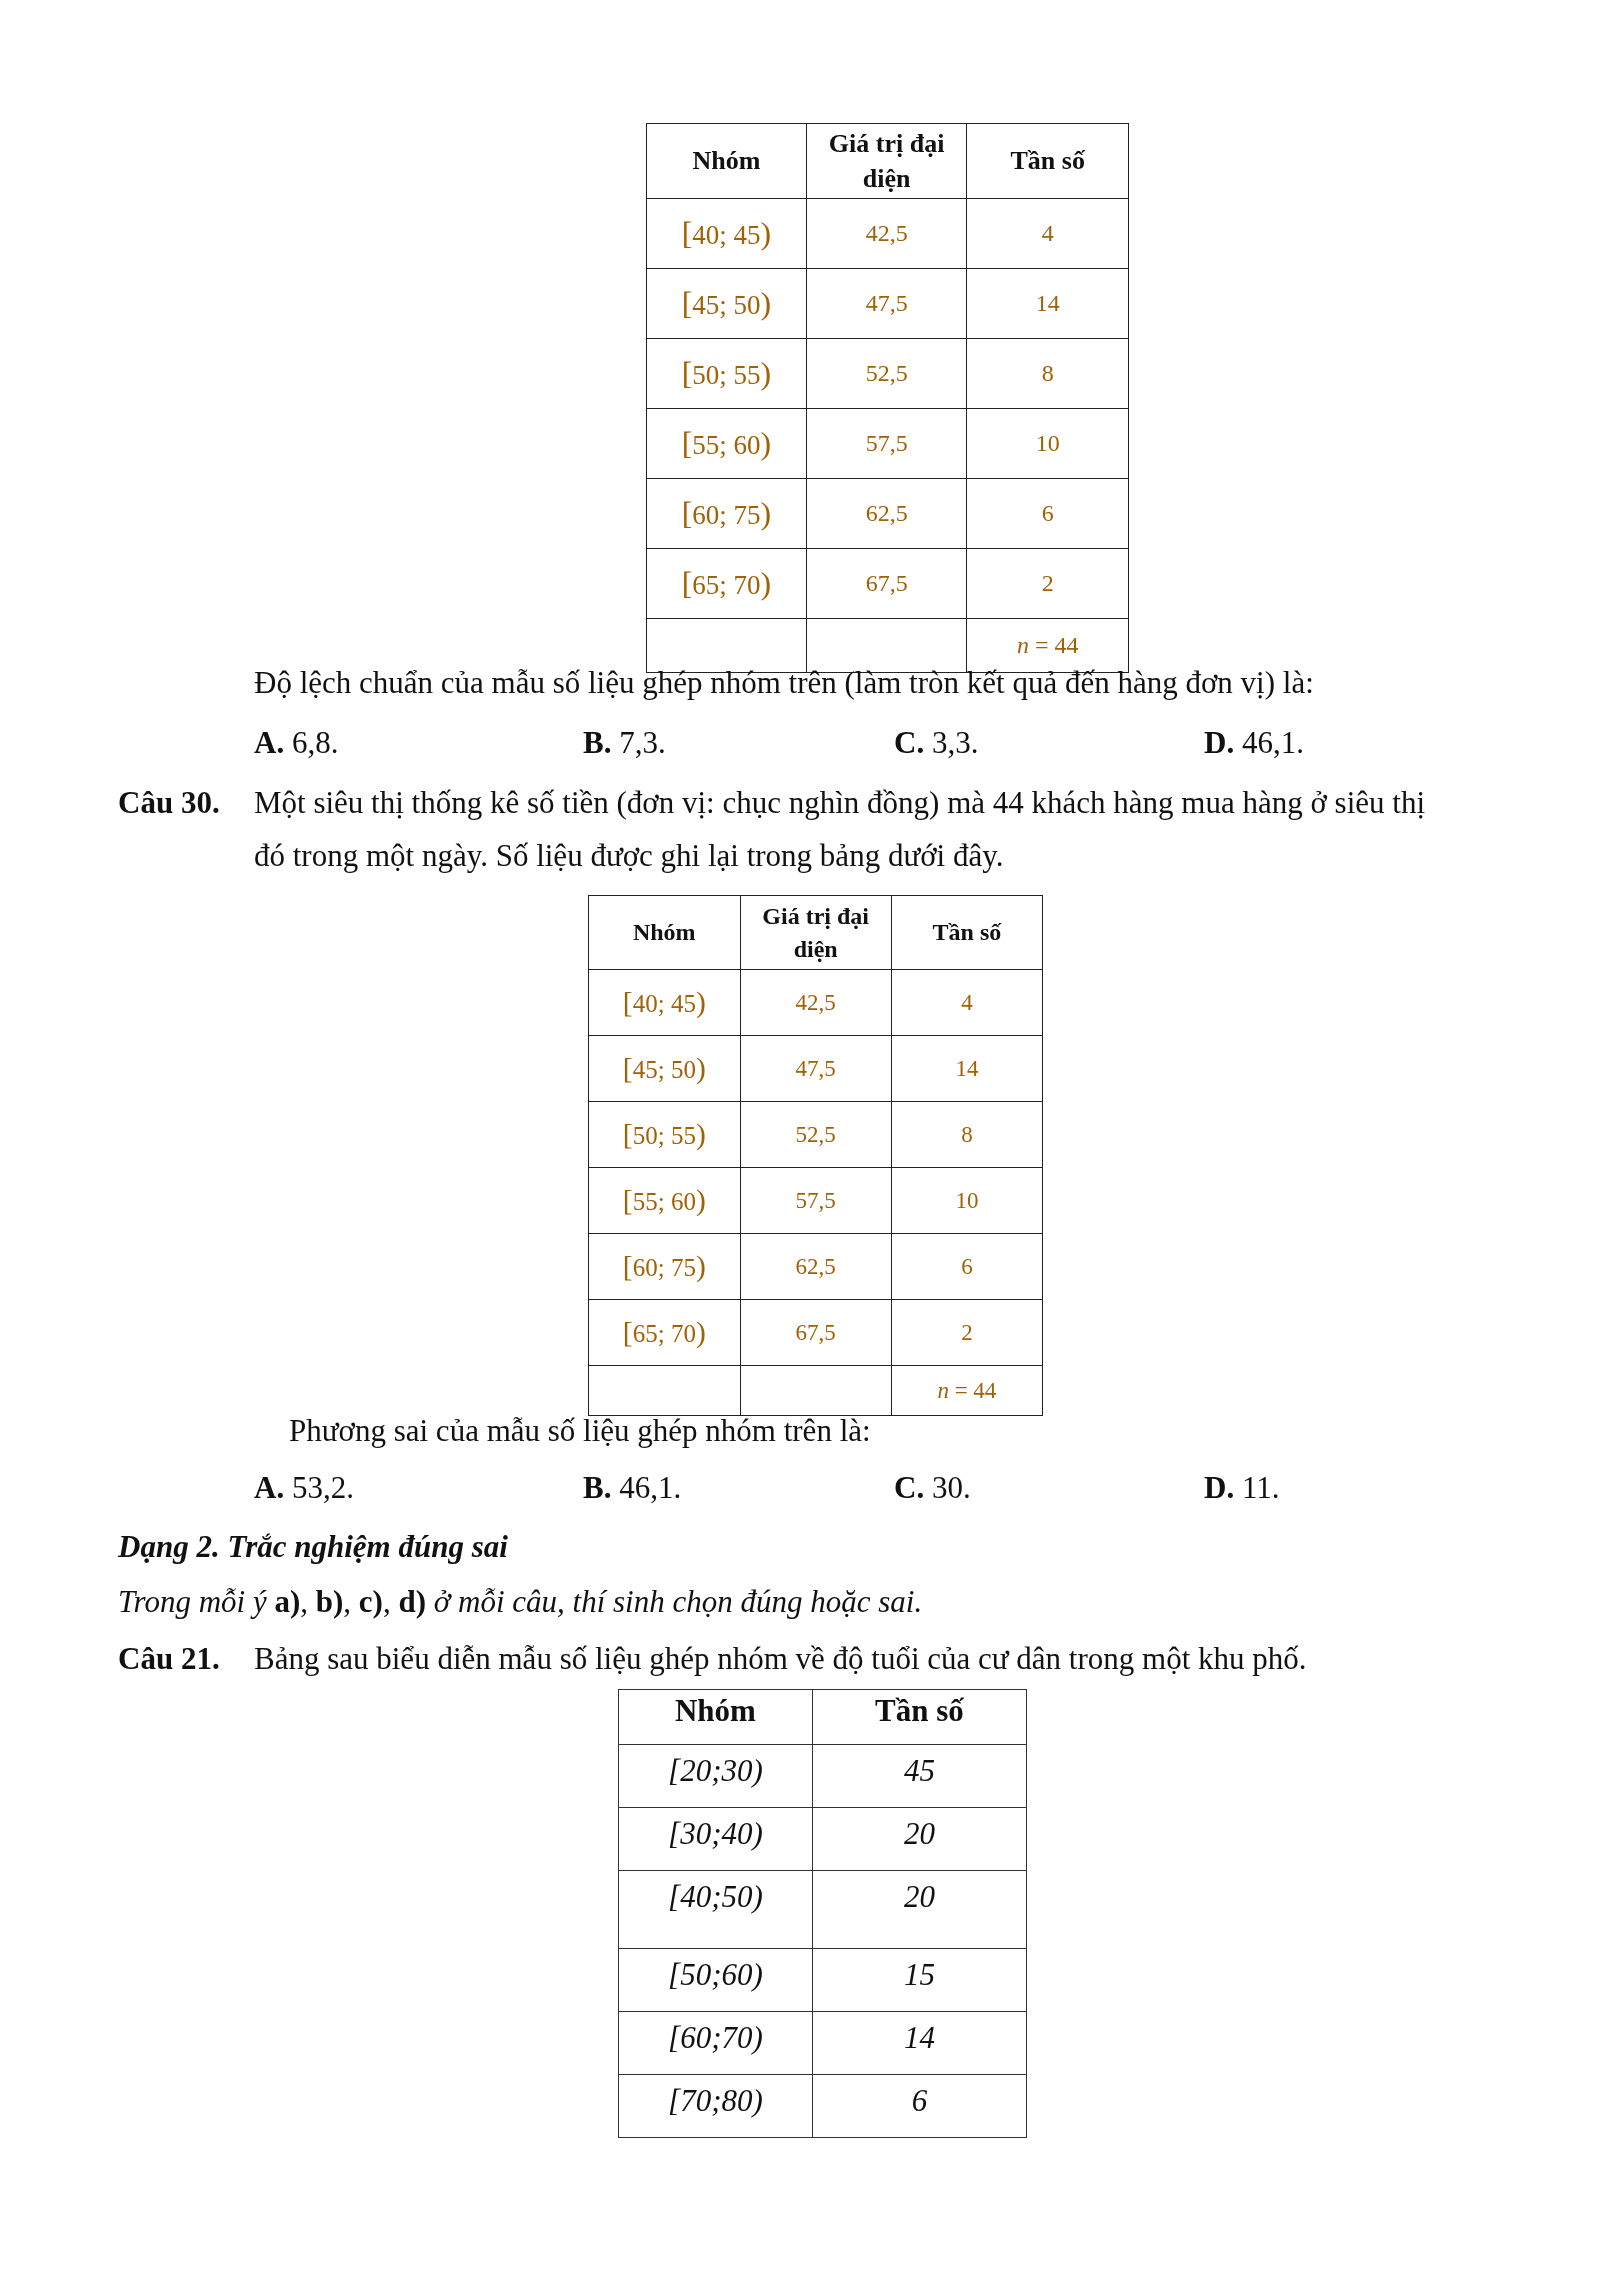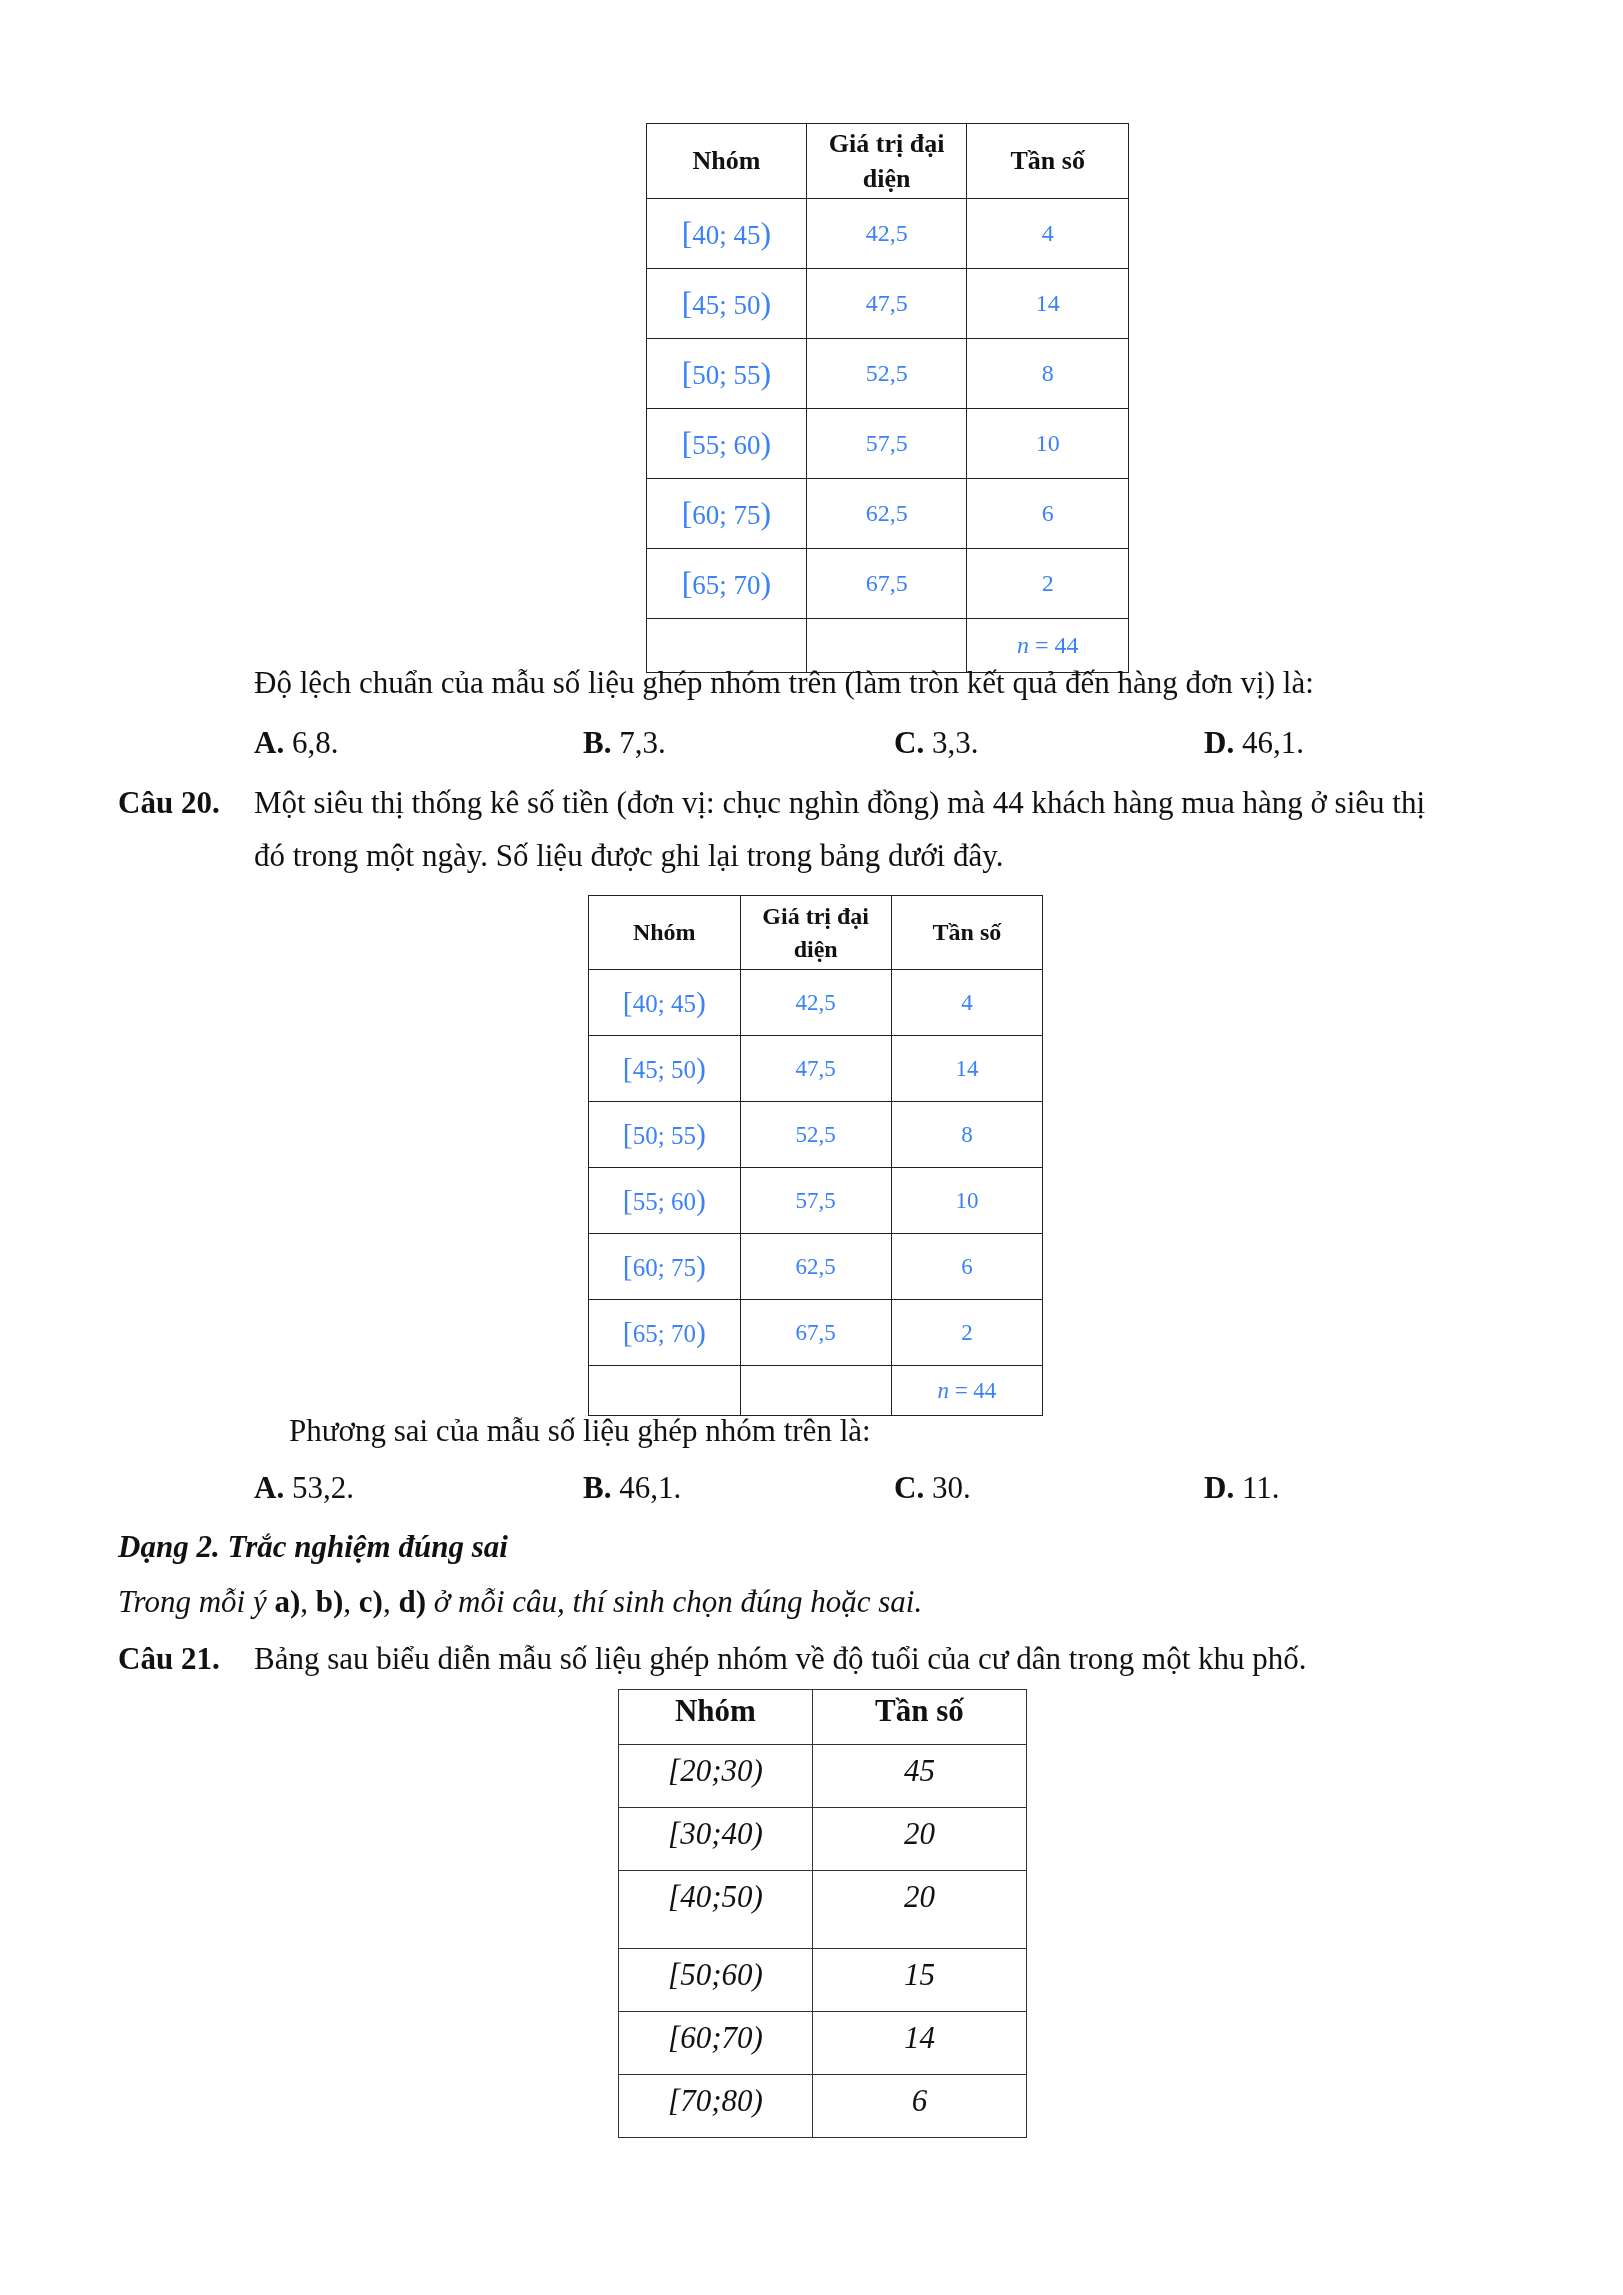--- a/index.html
+++ b/index.html
@@ -8,21 +8,21 @@
     font-family: "Liberation Serif", "DejaVu Serif", serif; color: #111;
   }
   .abs { position: absolute; }
   .para { font-size: 31px; line-height: 38px; white-space: nowrap; }
   .b { font-weight: bold; }
   .i { font-style: italic; }
 
   table.t1 { border-collapse: collapse; position: absolute; }
   table.t1 td, table.t1 th {
     border: 1.6px solid #222; text-align: center; vertical-align: middle; padding: 0;
-    font-family: "Liberation Serif", serif; color: #3b82f6;
+    font-family: "Liberation Serif", serif; color: #a16207;
   }
   table.t1 th { font-weight: bold; color: #111; }
   .math { font-family: "Liberation Serif", serif; }
   .brk { font-size: 1.18em; font-weight: 300; }
   .nvar { font-style: italic; }
 
   table.t3 { border-collapse: collapse; position: absolute; }
   table.t3 td, table.t3 th {
     border: 1.6px solid #333; text-align: center; padding: 0;
     font-family: "Liberation Serif", serif; color: #111;
@@ -91,21 +91,21 @@
 <div class="abs para" style="left:583px; top:724px;">
   <span class="b">B.</span> <span>7,3.</span>
 </div>
 <div class="abs para" style="left:894px; top:724px;">
   <span class="b">C.</span> <span>3,3.</span>
 </div>
 <div class="abs para" style="left:1204px; top:724px;">
   <span class="b">D.</span> <span>46,1.</span>
 </div>
 
-<div class="abs para b" style="left:118px; top:784px;">Câu 20.</div>
+<div class="abs para b" style="left:118px; top:784px;">Câu 30.</div>
 <div class="abs para" style="left:254px; top:784px;">Một siêu thị thống kê số tiền (đơn vị: chục nghìn đồng) mà 44 khách hàng mua hàng ở siêu thị</div>
 <div class="abs para" style="left:254px; top:837px;">đó trong một ngày. Số liệu được ghi lại trong bảng dưới đây.</div>
 
 <table class="t1" style="left:588px; top:895px; width:455px;">
   <thead>
     <tr style="height:74px;">
       <th style="width:152px; font-size:24px;">Nhóm</th>
       <th style="width:152px; font-size:24px; line-height:33px;">
         <span>Giá trị đại</span><br>
         <span>diện</span>

